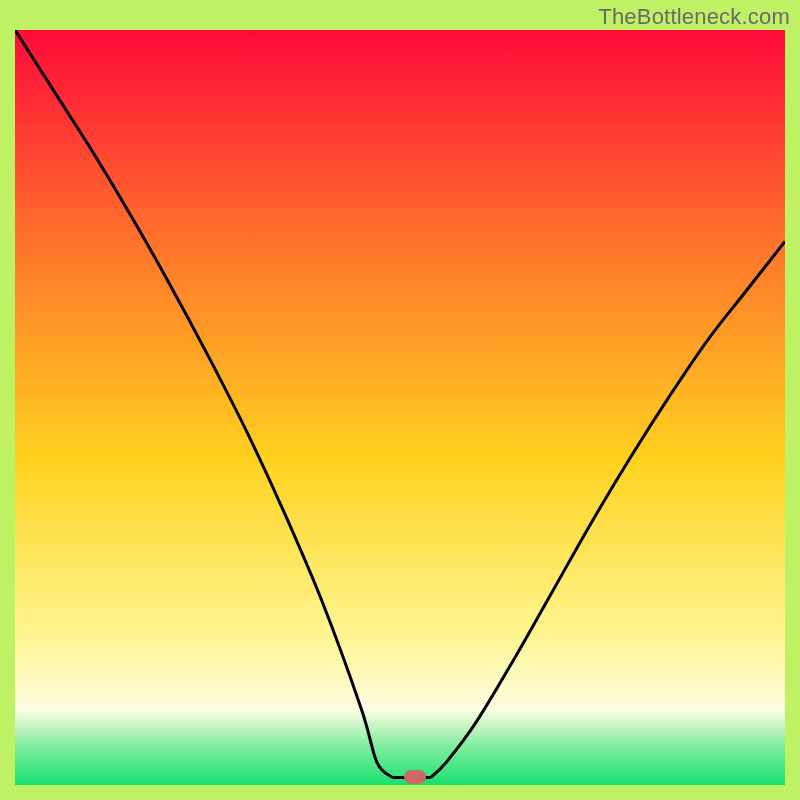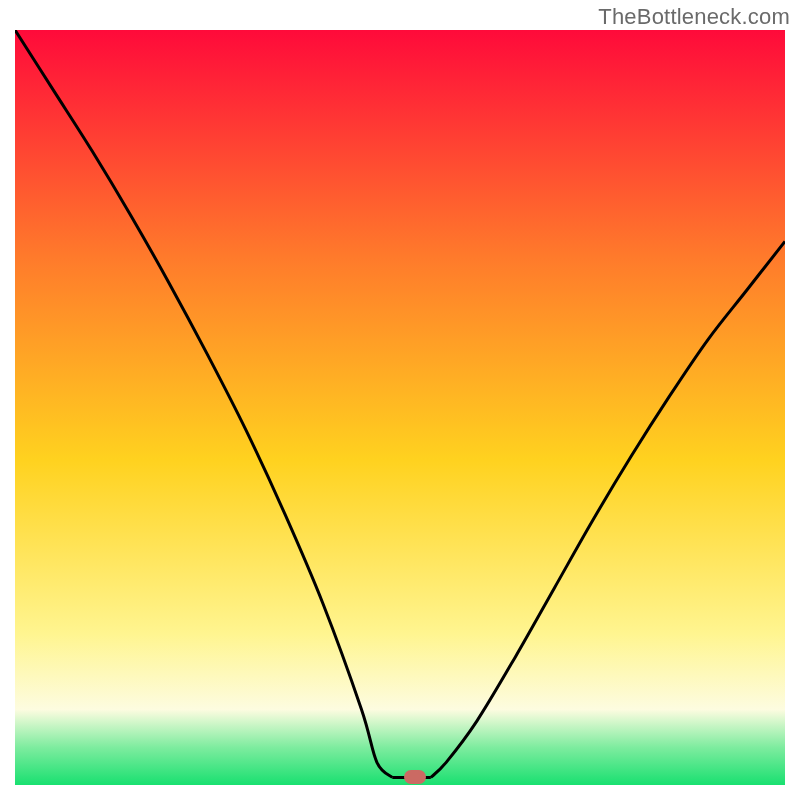--- a/index.html
+++ b/index.html
@@ -8,21 +8,21 @@
     width: 800px;
     height: 800px;
     overflow: hidden;
     background: #000;
     font-family: Arial, Helvetica, sans-serif;
   }
   .frame {
     position: relative;
     width: 800px;
     height: 800px;
-    background: #ffffff;
+    background: #bef264;
   }
   .attribution {
     position: absolute;
     top: 4px;
     right: 10px;
     color: #6a6a6a;
     font-size: 22px;
     font-weight: 400;
     letter-spacing: 0.2px;
     z-index: 10;

